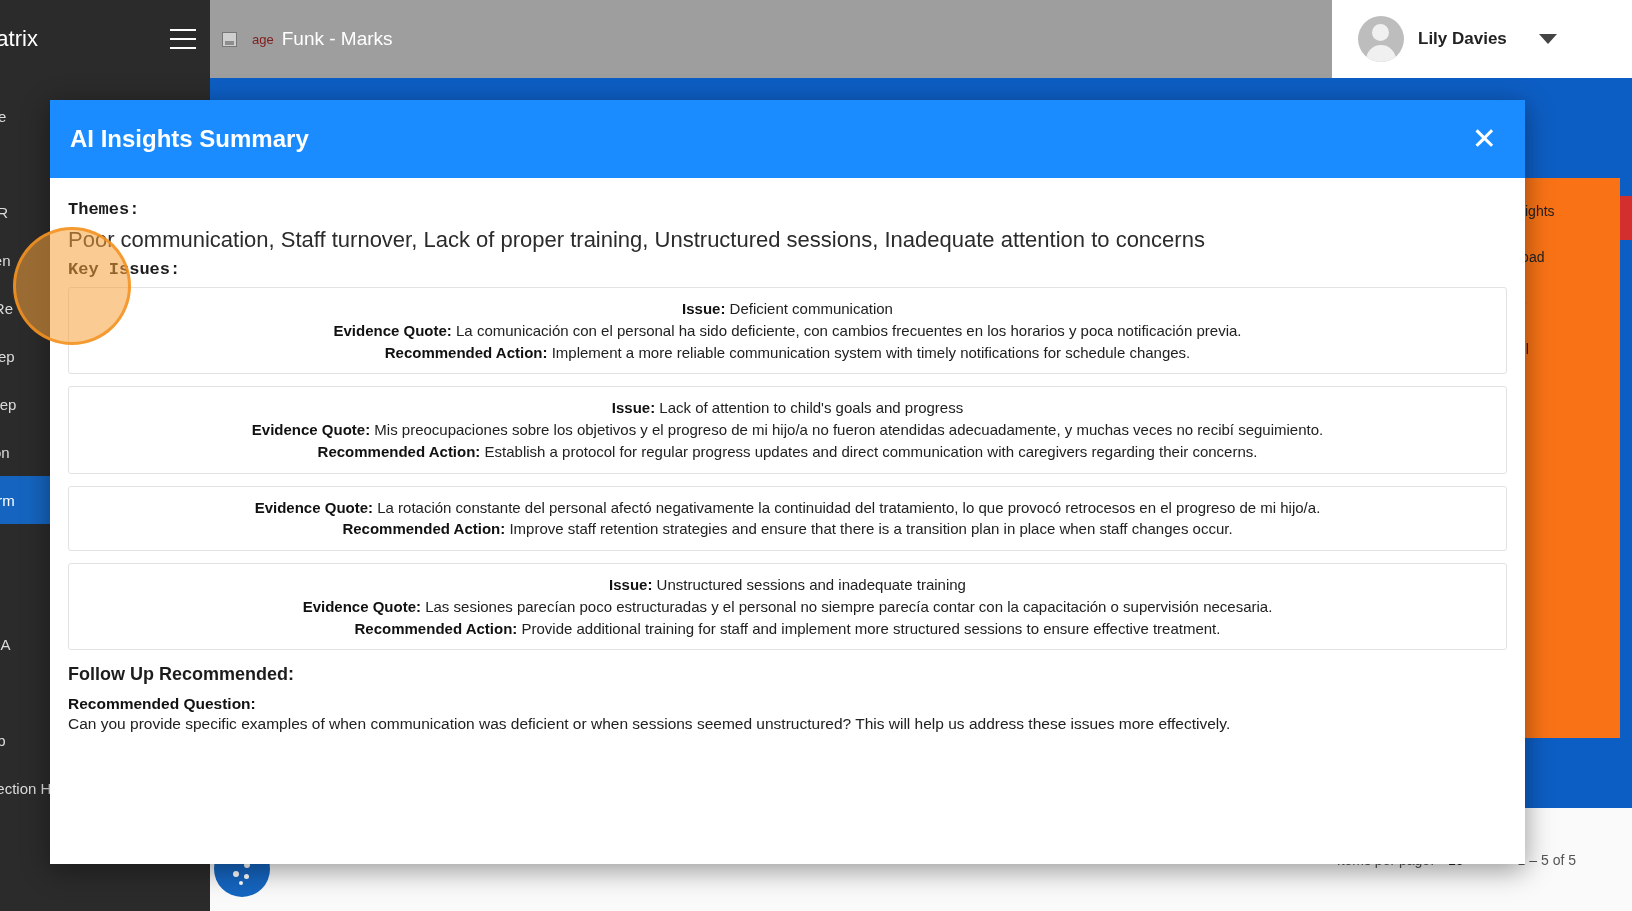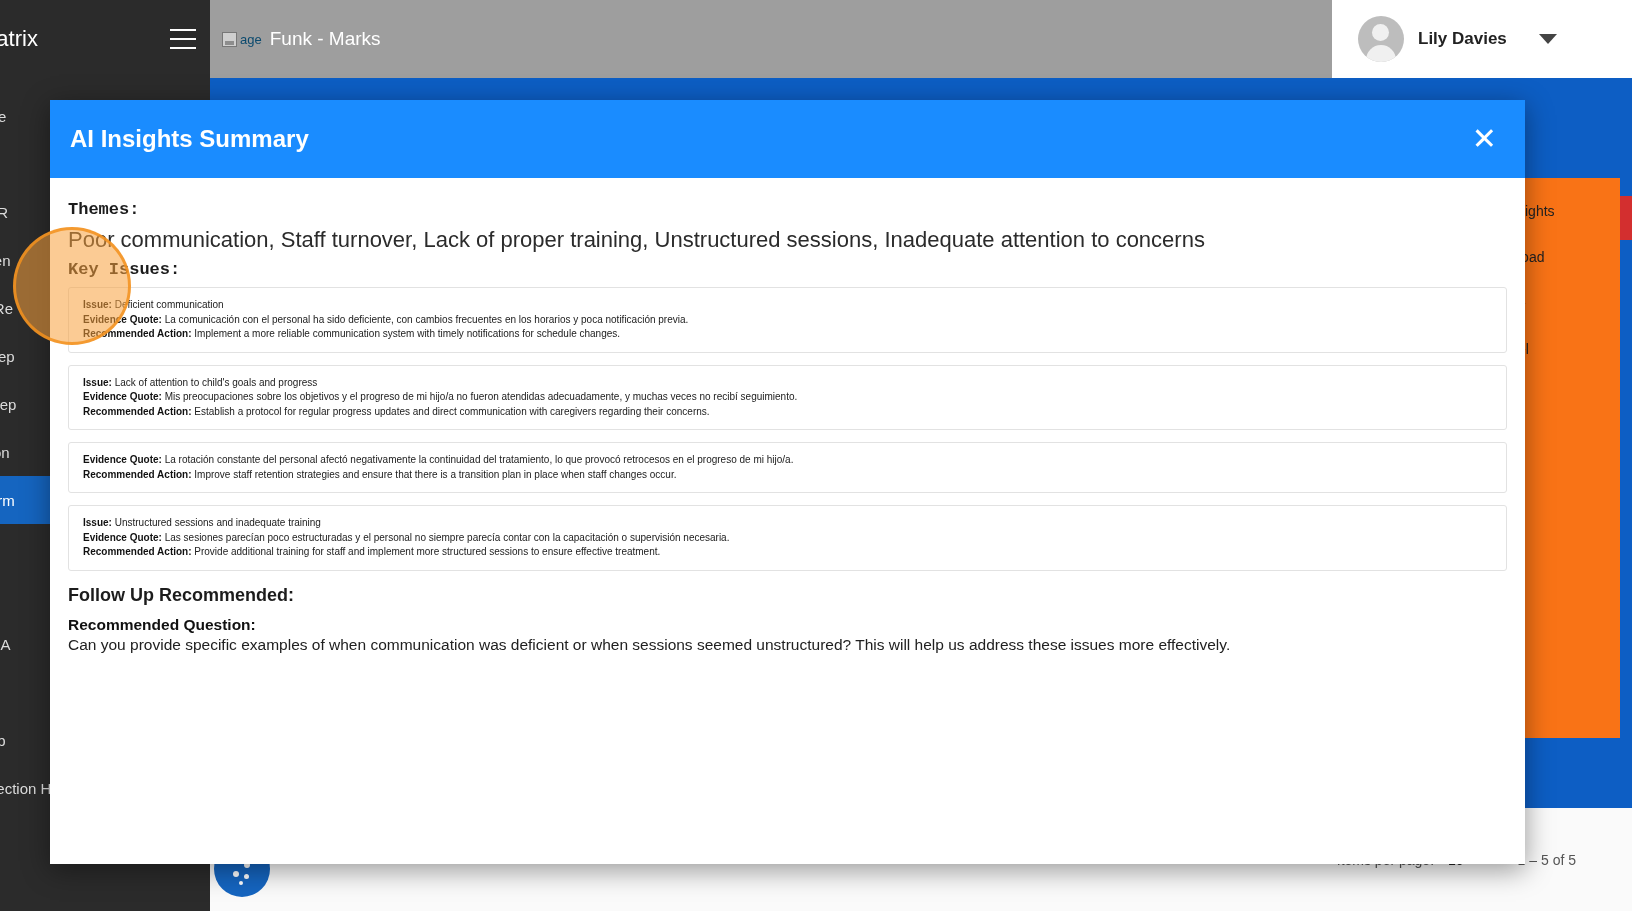--- a/index.html
+++ b/index.html
@@ -47,21 +47,21 @@
   }
   .page-head {
     display: flex; align-items: center;
     gap: 8px;
     margin-left: 12px;
     color: #fff;
     font-size: 19px;
   }
   .brokenimg {
     display: inline-flex; align-items: center;
-    font-size: 13px; color: #0c4a6e;
+    font-size: 13px; color: #7f1d1d; gap: 12px;
   }
   .brokenimg .ico {
     width: 15px; height: 15px;
     border: 1px solid #777;
     background: #cfcfcf;
     margin-right: 3px;
     position: relative;
     display: inline-block;
   }
   .brokenimg .ico:after {
@@ -222,21 +222,21 @@
     font-size: 22px; color: #2b2b2b; margin-bottom: 7px;
   }
   .issue-card {
     border: 1px solid #e2e2e2;
     border-radius: 3px;
     padding: 10px 14px;
     margin-bottom: 12px;
     background: #fff;
     line-height: 1.45;
   }
-  .issue-card div { font-size: 10px; color: #212121; }
+  .issue-card div { font-size: 15px; color: #212121; text-align: center; }
   .lbl { font-weight: bold; color: #111; }
   .followup-head {
     font-size: 18px; font-weight: bold; color: #1c1c1c;
     margin: 14px 0 10px 0;
   }
   .rq-label { font-size: 15.5px; font-weight: bold; color: #111; }
   .rq-text { font-size: 15.5px; color: #212121; margin-top: 2px; }
 
   
   .cursor-ring {

